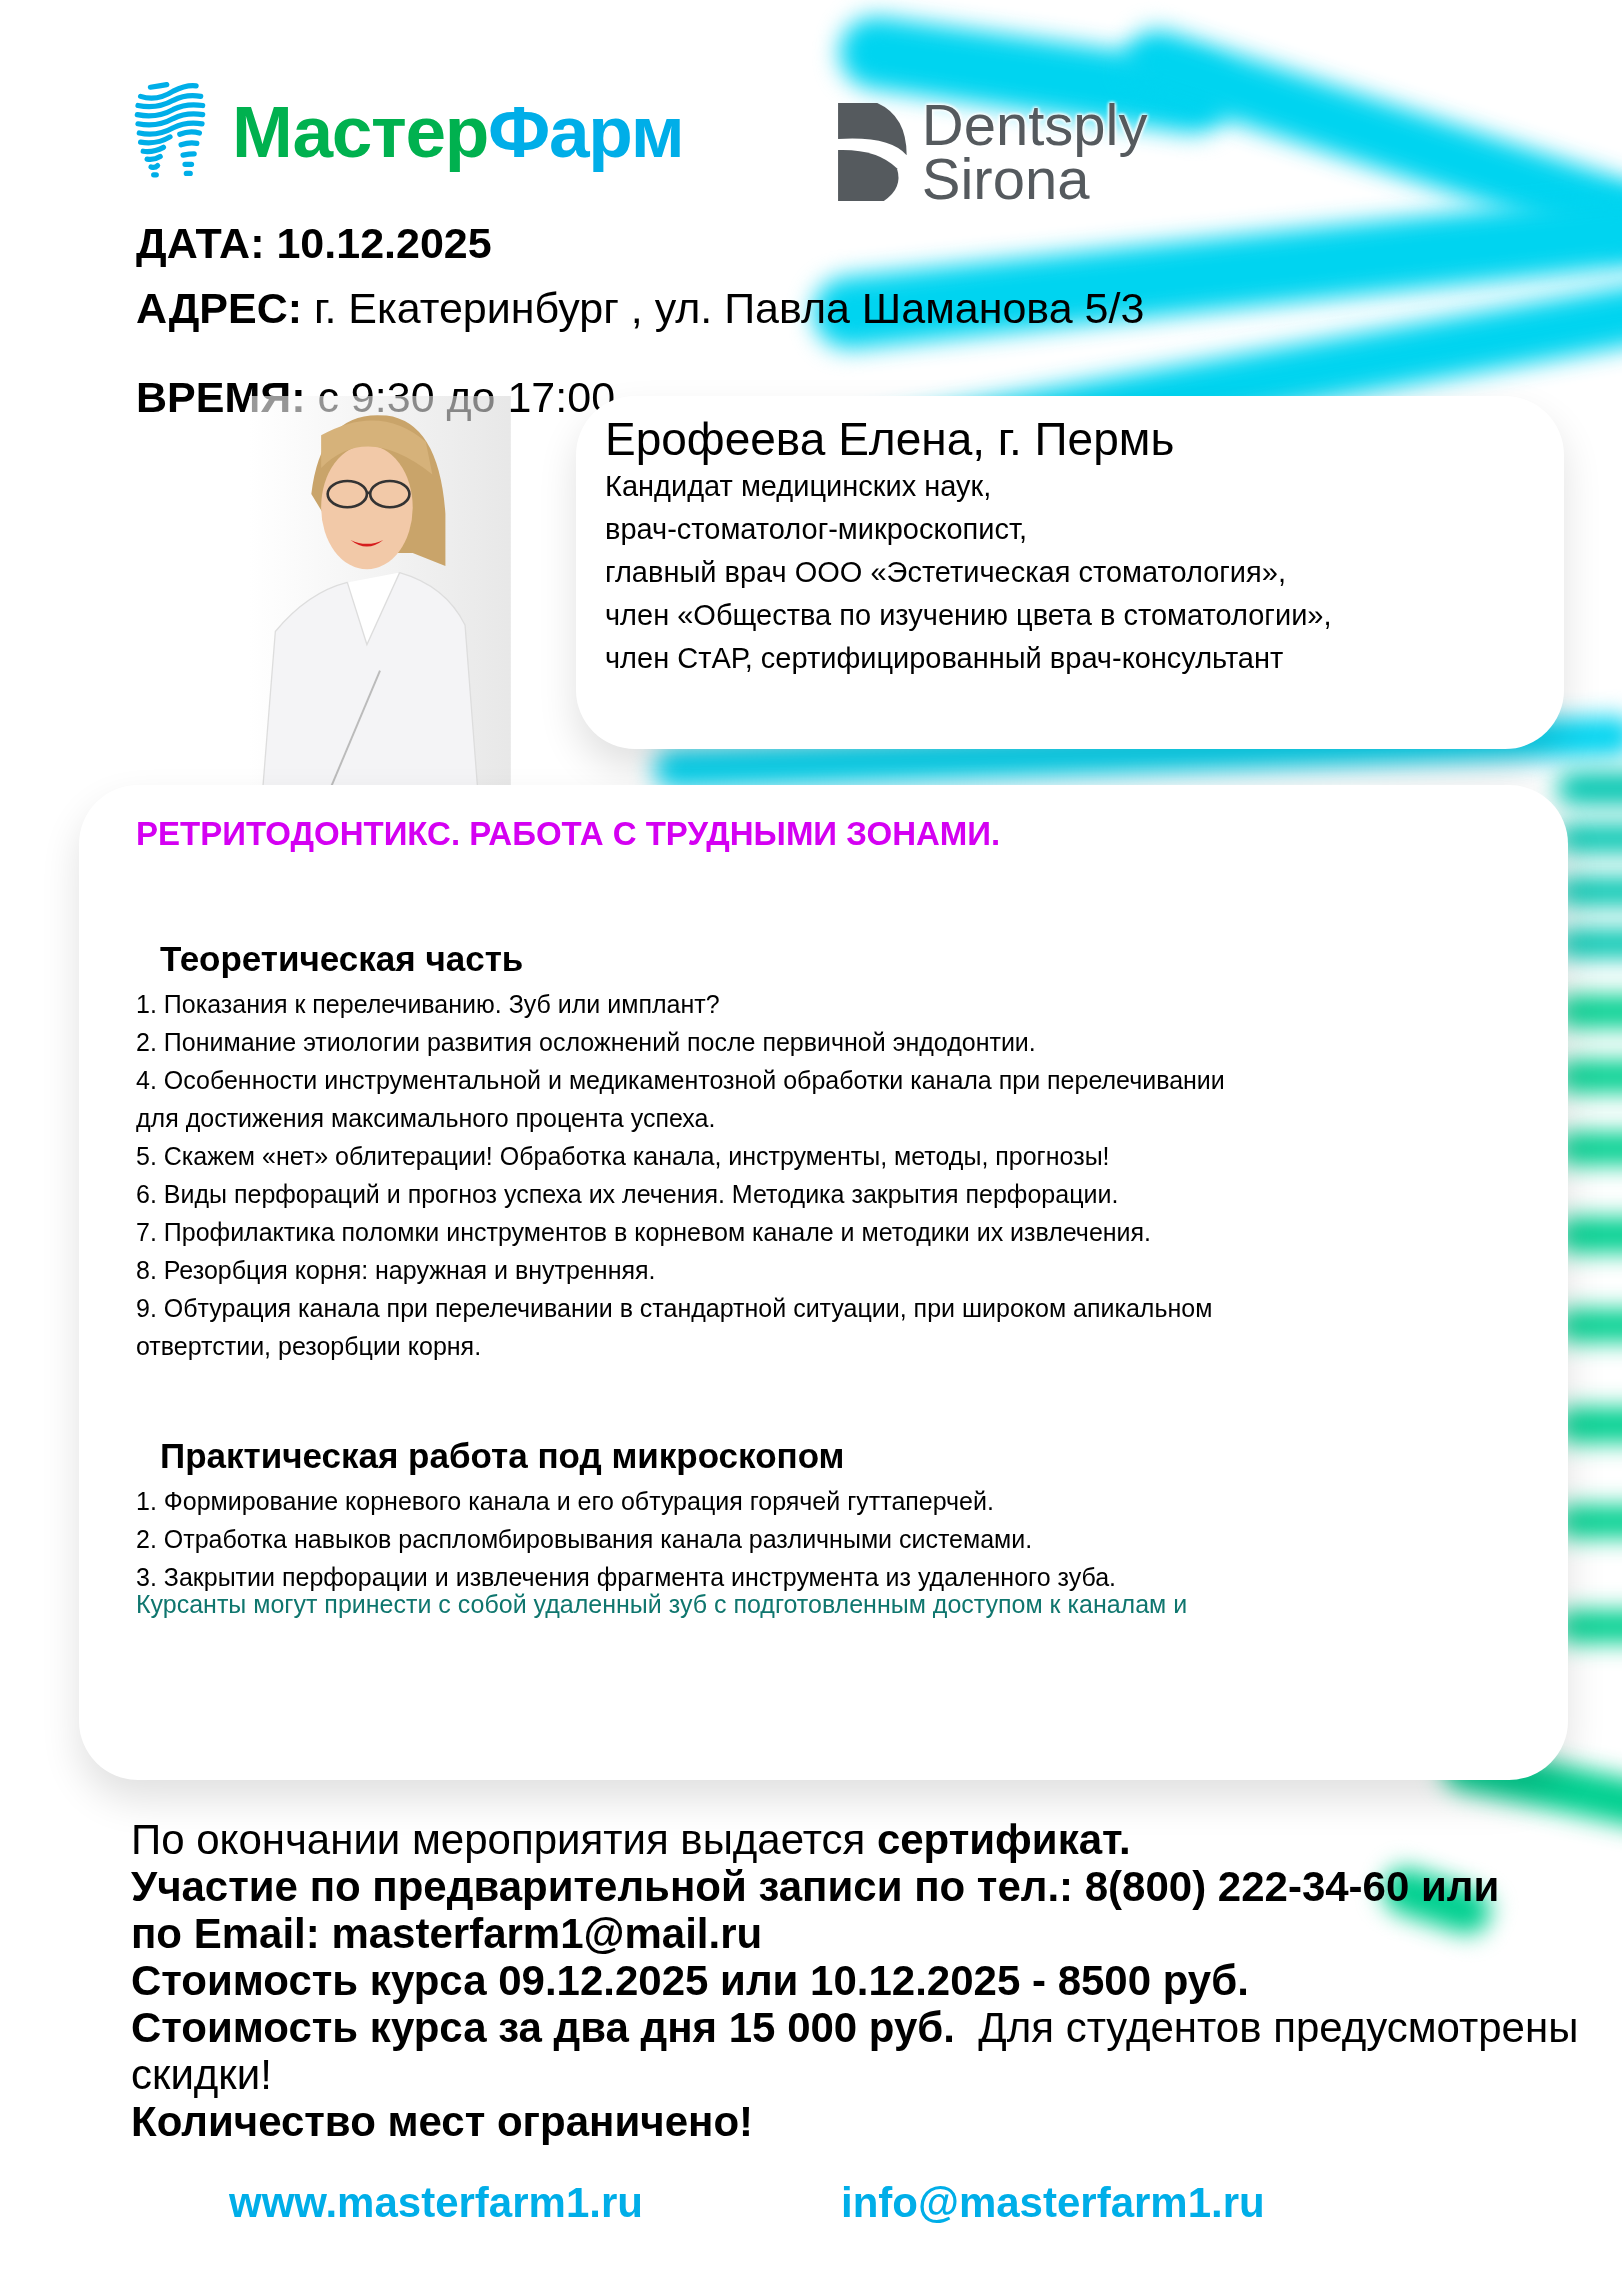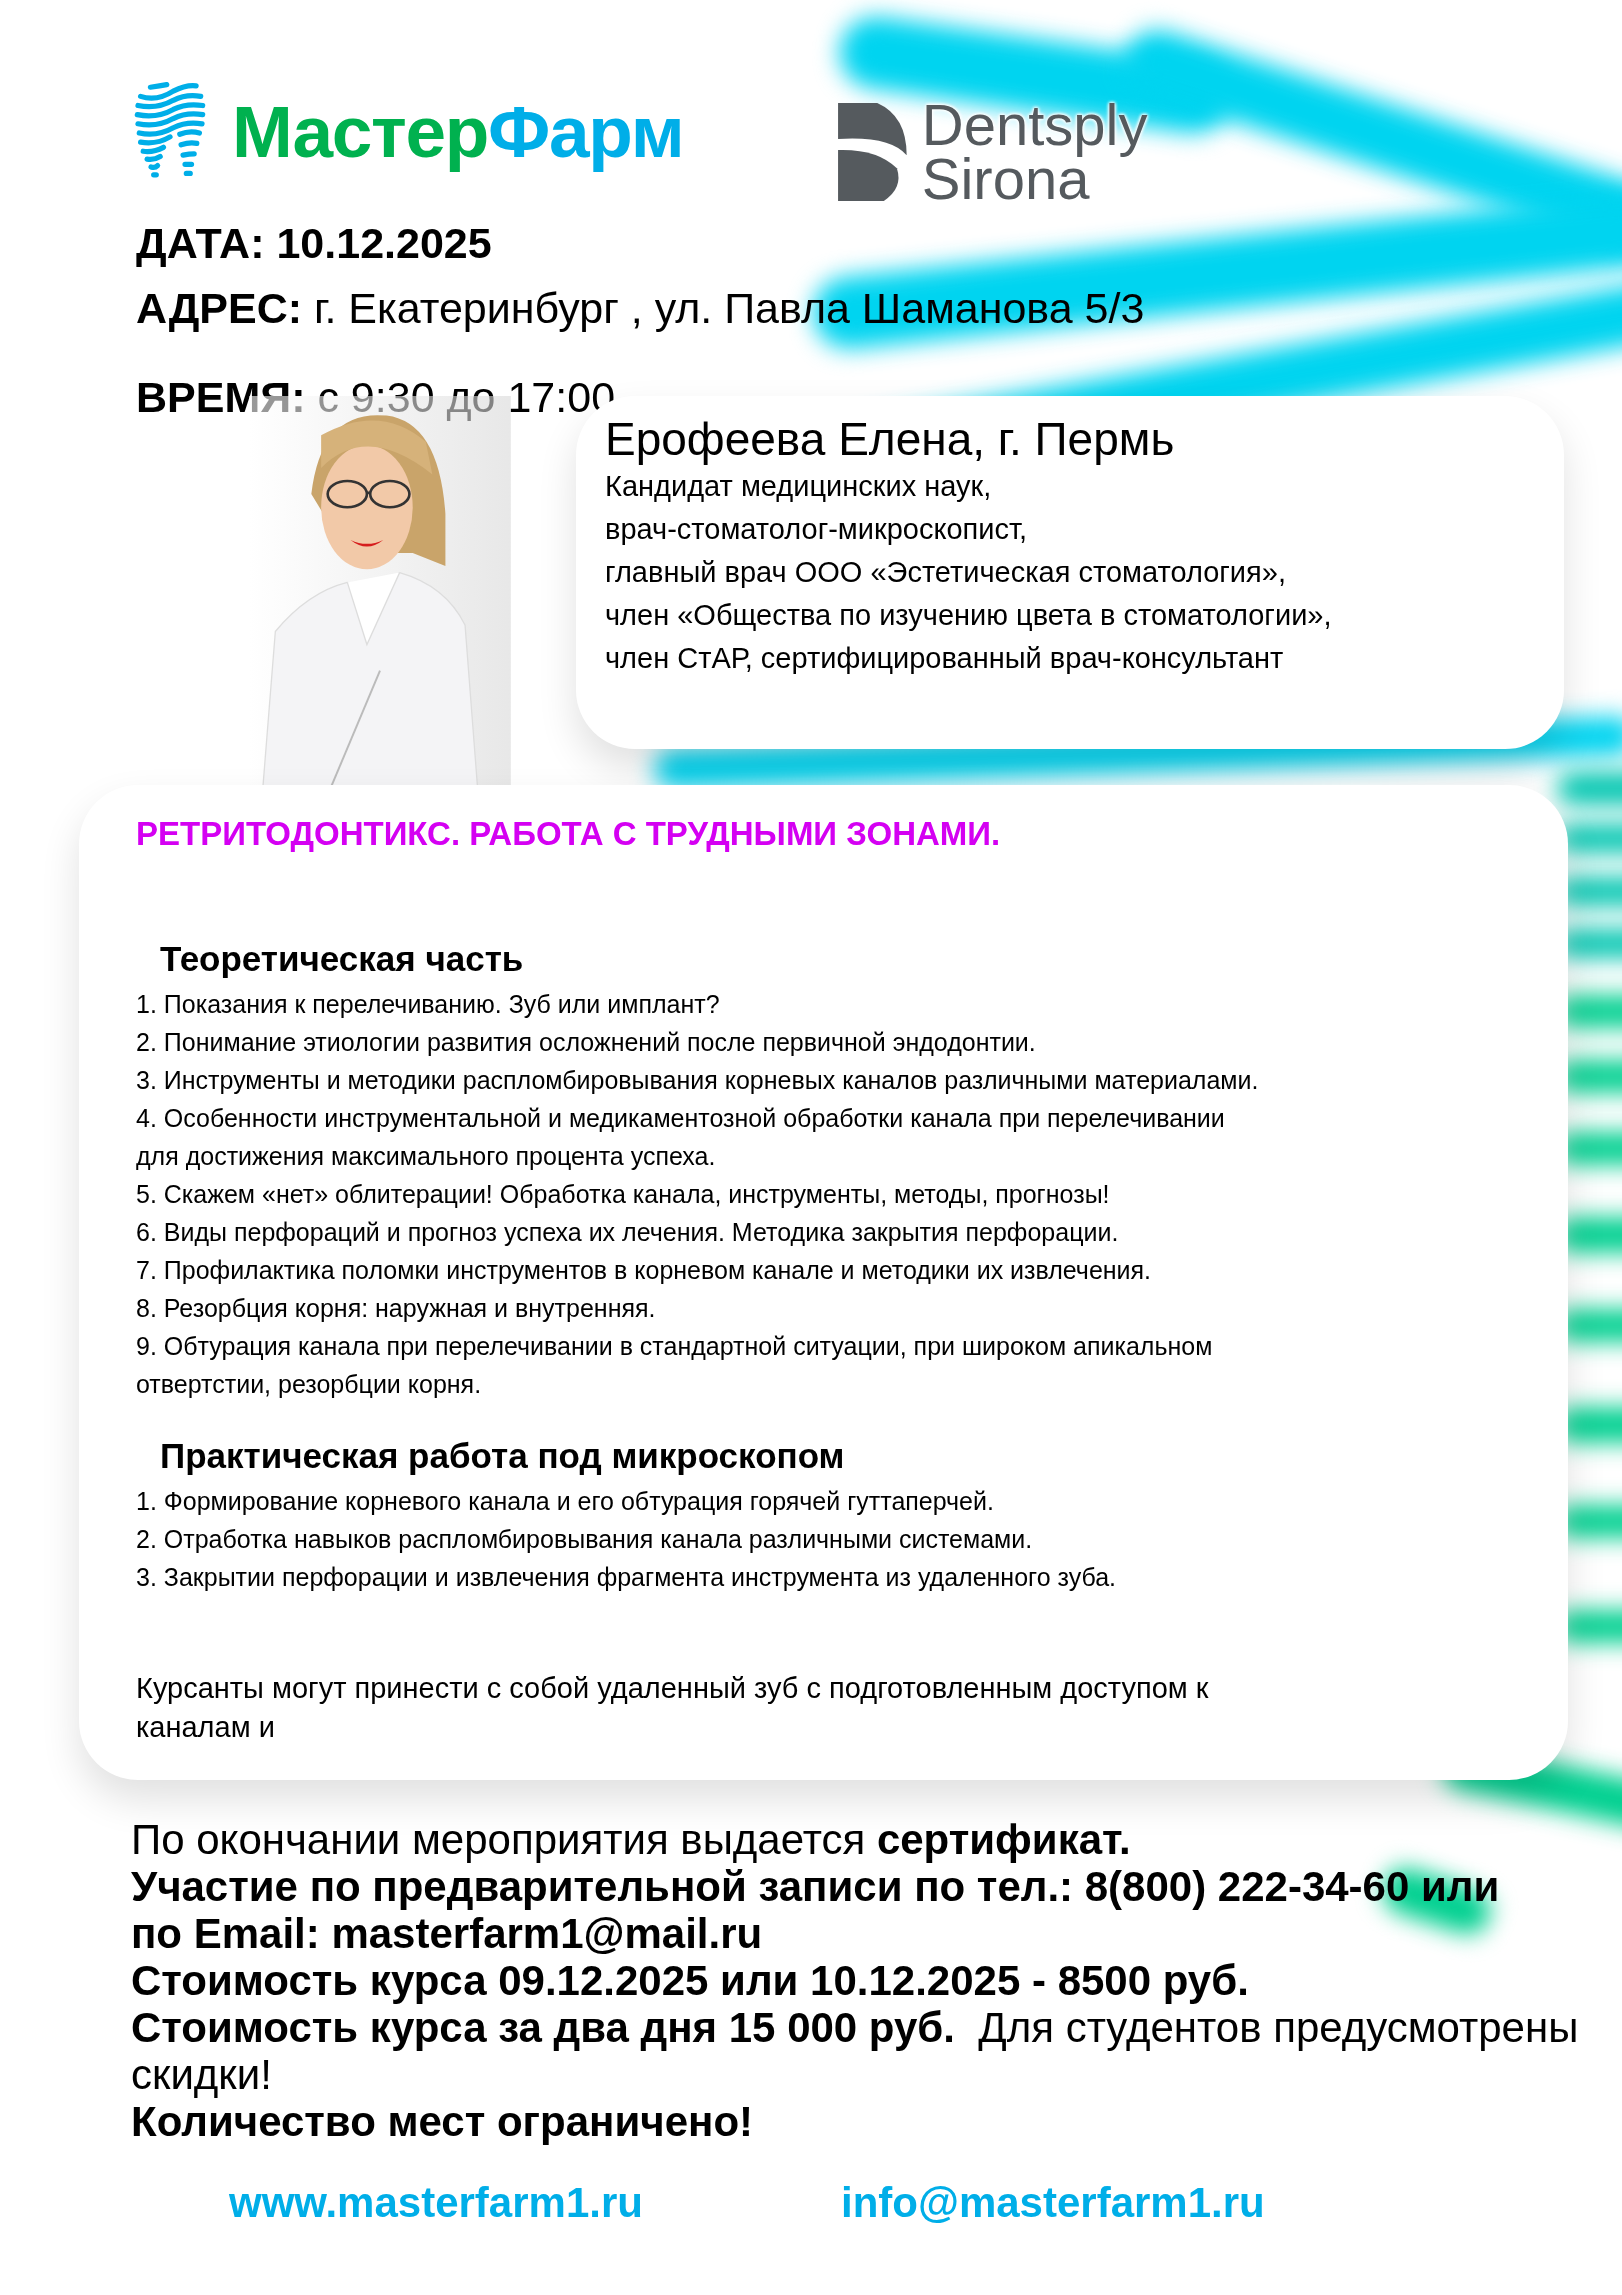--- a/index.html
+++ b/index.html
@@ -36,21 +36,21 @@
   .photo { position: absolute; left: 249px; top: 396px; width: 262px; height: 399px; }
 
   .sp-name { position: absolute; left: 605px; top: 412px; font-size: 46px; }
   .sp-name b { font-weight: 400; }
   .sp-bio { position: absolute; left: 605px; top: 465px; font-size: 29px; line-height: 43px; width: 851px; }
 
   .course-title { position: absolute; left: 136px; top: 815px; color: #d400f2; font-size: 33px; font-weight: 700; }
   .sec-head { position: absolute; left: 136px; font-size: 35px; font-weight: 700; margin-left: 24px; }
   .list { position: absolute; left: 136px; font-size: 25px; line-height: 38px; width: 1256px; }
   .list .li { white-space: nowrap; }
-  .note { position: absolute; left: 136px; top: 1669px; color: #000000; font-size: 29px; line-height: 39px; width: 1178px; }
+  .note { position: absolute; left: 136px; top: 1585px; color: #0f766e; font-size: 25px; line-height: 39px; width: 1178px; }
 
   .bottom { position: absolute; left: 131px; top: 1816px; font-size: 42px; line-height: 47px; }
   .bottom b { font-weight: 700; }
   .footer { position: absolute; top: 2179px; font-size: 42px; font-weight: 700; color: #00aee8; }
 </style>
 </head>
 <body>
 
 <div>
   <div class="stripe s-cyan" style="left:838px;top:39px;width:393px;height:72px;transform:rotate(8deg);"></div>
@@ -149,21 +149,20 @@
   <div>член СтАР, сертифицированный врач-консультант</div>
 </div>
 
 <div class="card program-card"></div>
 <div class="course-title">РЕТРИТОДОНТИКС. РАБОТА С ТРУДНЫМИ ЗОНАМИ.</div>
 
 <div class="sec-head" style="top:939px;">Теоретическая часть</div>
 <div class="list" style="top:985px;">
   <div class="li">1.  Показания к перелечиванию. Зуб или имплант?</div>
   <div class="li">2.  Понимание этиологии развития осложнений после первичной эндодонтии.</div>
-  <div class="li">3.  Инструменты и методики распломбировывания корневых каналов различными материалами.</div>
   <div class="li">4.  Особенности инструментальной и медикаментозной обработки канала при перелечивании</div>
   <div class="li">для достижения максимального процента успеха.</div>
   <div class="li">5.  Скажем «нет» облитерации! Обработка канала, инструменты, методы, прогнозы!</div>
   <div class="li">6.  Виды перфораций и прогноз успеха их лечения. Методика закрытия перфорации.</div>
   <div class="li">7.  Профилактика поломки инструментов в корневом канале и методики их извлечения.</div>
   <div class="li">8.  Резорбция корня: наружная и внутренняя.</div>
   <div class="li">9.  Обтурация канала при перелечивании в стандартной ситуации, при широком апикальном</div>
   <div class="li">отвертстии, резорбции корня.</div>
 </div>
 

